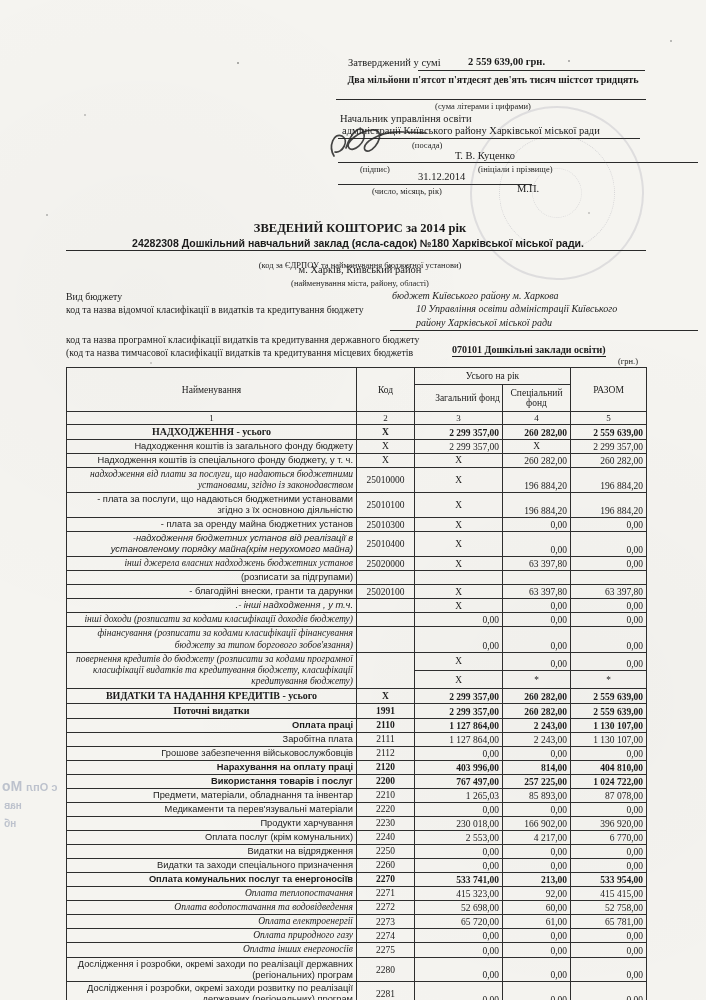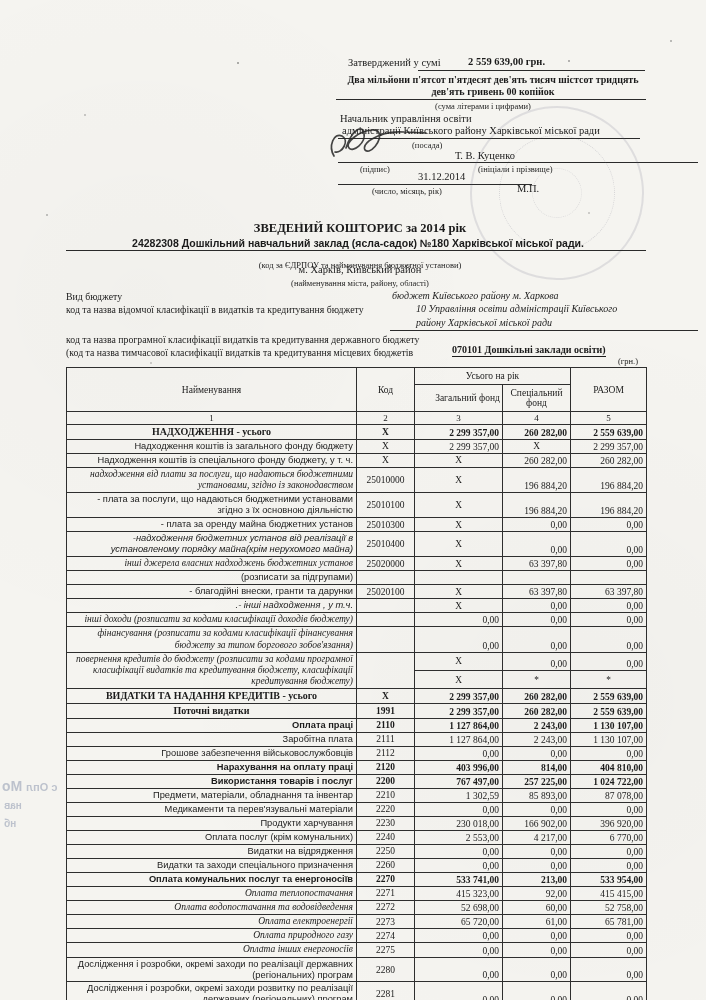--- a/index.html
+++ b/index.html
@@ -62,21 +62,20 @@
 <body>
 
 <div class="page">
 
   <div class="speck"></div>
 
   <div class="abs appr-label" style="left:348px;top:57px;">Затверджений у сумі</div>
   <div class="abs amount" style="left:468px;top:56px;">2 559 639,00  грн.</div>
   <div class="rule" style="left:418px;top:70px;width:227px;"></div>
   <div class="abs words" style="left:338px;top:74px;width:310px;text-align:center;">Два мільйони п'ятсот п'ятдесят дев'ять тисяч шістсот тридцять</div>
-  <div class="abs words" style="left:338px;top:86px;width:310px;text-align:center;">дев'ять гривень 00 копійок</div>
   <div class="rule" style="left:336px;top:99px;width:310px;"></div>
   <div class="abs cap" style="left:338px;top:101px;width:290px;text-align:center;">(сума літерами і цифрами)</div>
   <div class="abs appr-label" style="left:340px;top:113px;">Начальник управління освіти</div>
   <div class="abs appr-label" style="left:342px;top:125px;">адміністрації Київського району Харківської міської ради</div>
   <div class="rule" style="left:338px;top:138px;width:302px;"></div>
   <div class="abs cap" style="left:412px;top:140px;">(посада)</div>
 
   <svg class="sig" width="150" height="50" viewBox="0 0 150 50">
     <path d="M8,38 C2,28 8,14 16,18 C24,22 16,36 9,34 M20,30 C26,12 36,6 38,15 C40,25 27,35 23,30 C19,25 32,13 46,12 C60,11 52,30 43,33 C36,34 37,26 46,21 C56,15 66,13 78,14 L100,15" stroke="#242424" fill="none" stroke-width="1.7" stroke-linecap="round" opacity="0.85"></path>
   </svg>
@@ -284,21 +283,21 @@
         <tr class="r-bold">
           <td class="c-name">Використання товарів і послуг</td>
           <td class="c-code">2200</td>
           <td class="num">767 497,00</td>
           <td class="num">257 225,00</td>
           <td class="num">1 024 722,00</td>
         </tr>
         <tr class="r-normal">
           <td class="c-name">Предмети, матеріали, обладнання та інвентар</td>
           <td class="c-code">2210</td>
-          <td class="num">1 302,59</td>
+          <td class="num">1 265,03</td>
           <td class="num">85 893,00</td>
           <td class="num">87 078,00</td>
         </tr>
         <tr class="r-normal">
           <td class="c-name">Медикаменти та перев'язувальні матеріали</td>
           <td class="c-code">2220</td>
           <td class="num">0,00</td>
           <td class="num">0,00</td>
           <td class="num">0,00</td>
         </tr>

